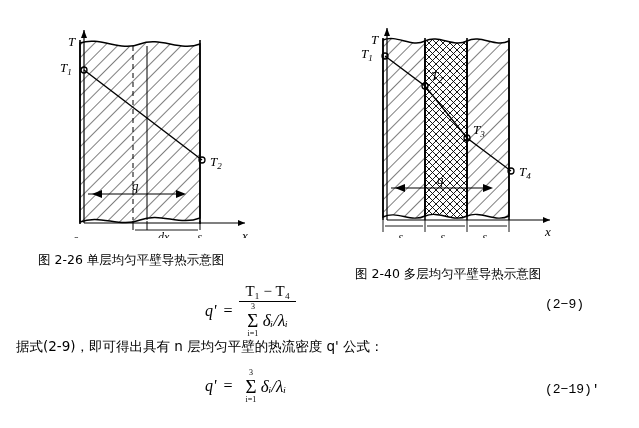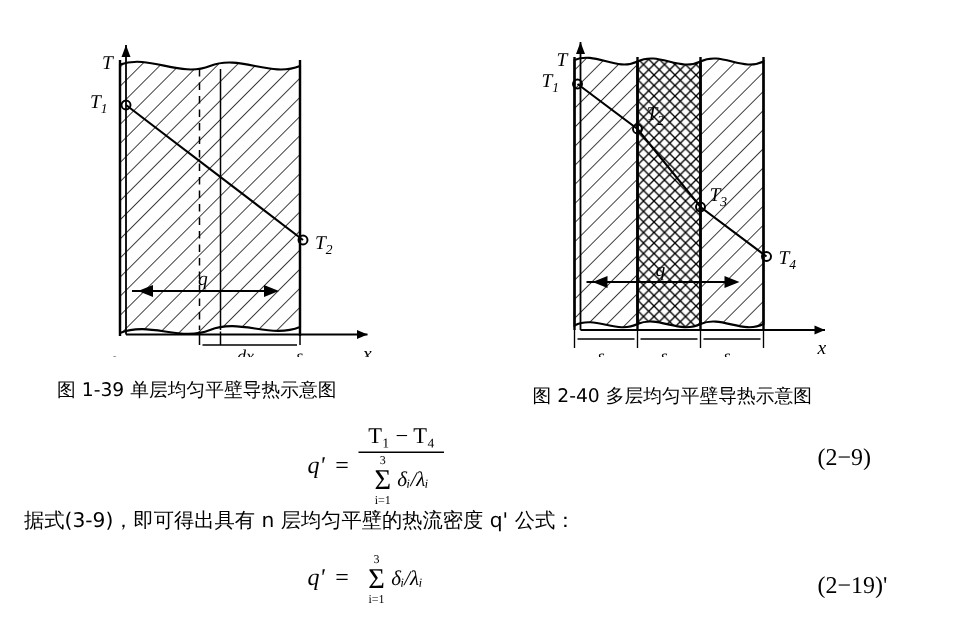--- a/index.html
+++ b/index.html
@@ -27,33 +27,33 @@
   #fig-left { left: 40px; top: 8px; width: 260px; height: 230px; }
   #fig-right { left: 345px; top: 8px; width: 260px; height: 230px; }
 
   .caption {
     position: absolute;
     font-size: 12.5px;
     white-space: nowrap;
     font-family: "DejaVu Sans", sans-serif;
   }
   #caption-left { left: 38px; top: 252px; }
-  #caption-right { left: 355px; top: 256px; }
+  #caption-right { left: 355px; top: 266px; }
 
   .eq-block {
     position: absolute;
     font-family: "Liberation Serif", serif;
   }
   #eq-1 { left: 205px; top: 283px; }
   #eq-2 { left: 205px; top: 368px; }
 
   .eqnum {
     position: absolute;
-    font-size: 16px;
-    font-family: Liberation Serif, serif;
+    font-size: 13px;
+    font-family: Liberation Mono, monospace;
   }
   #eqnum-1 { left: 545px; top: 297px; }
   #eqnum-2 { left: 545px; top: 382px; }
 
   .paragraph {
     position: absolute;
     left: 16px; top: 338px;
     font-size: 13.5px;
     font-family: "DejaVu Sans", sans-serif;
     white-space: nowrap;
@@ -92,21 +92,21 @@
   }
   .sigma-wrap {
     display: inline-block;
     vertical-align: middle;
     text-align: center;
     line-height: 1.0;
   }
   .sigma-top { display:block; font-size: 8px; }
   .sigma-mid { display:block; font-size: 19px; }
   .sigma-bot { display:block; font-size: 8px; }
-  .sigma-arg { display:inline-block; vertical-align: middle; font-size: 14px; font-style: italic; padding-left:1px;}
+  .sigma-arg { display:inline-block; vertical-align: middle; font-size: 17px; font-style: italic; padding-left:1px;}
 </style>
 </head>
 <body>
 
 <div class="page">
 
   <svg class="fig" id="fig-left" viewBox="0 0 260 230" width="260" height="230">
     <defs>
       <pattern id="hatchL" width="9" height="9" patternTransform="rotate(45)" patternUnits="userSpaceOnUse">
         <line x1="0" y1="0" x2="0" y2="9" stroke="#000" stroke-width="1"></line>
@@ -212,21 +212,21 @@
     <text x="16" y="50" font-family="Liberation Serif, serif" font-size="13" font-style="italic">T<tspan font-size="9" dy="3">1</tspan></text>
     <text x="86" y="72" font-family="Liberation Serif, serif" font-size="13" font-style="italic">T<tspan font-size="9" dy="3">2</tspan></text>
     <text x="128" y="126" font-family="Liberation Serif, serif" font-size="13" font-style="italic">T<tspan font-size="9" dy="3">3</tspan></text>
     <text x="174" y="168" font-family="Liberation Serif, serif" font-size="13" font-style="italic">T<tspan font-size="9" dy="3">4</tspan></text>
     <text x="92" y="176" font-family="Liberation Serif, serif" font-size="13" font-style="italic">q</text>
     <text x="52" y="236" font-family="Liberation Serif, serif" font-size="12" font-style="italic">δ<tspan font-size="8" dy="2">1</tspan></text>
     <text x="94" y="236" font-family="Liberation Serif, serif" font-size="12" font-style="italic">δ<tspan font-size="8" dy="2">2</tspan></text>
     <text x="136" y="236" font-family="Liberation Serif, serif" font-size="12" font-style="italic">δ<tspan font-size="8" dy="2">3</tspan></text>
   </svg>
 
-  <div class="caption" id="caption-left">图 1-39   单层均匀平壁导热示意图</div>
+  <div class="caption" id="caption-left">图 2-26   单层均匀平壁导热示意图</div>
   <div class="caption" id="caption-right">图 2-40   多层均匀平壁导热示意图</div>
 
   <div class="eq-block" id="eq-1">
     <span class="frac">
       <span class="lhs">q'</span>
       <span class="lhs" style="font-style:normal;">=</span>
       <span class="stack">
         <span class="num">T₁ − T₄</span>
         <span class="den">
           <span class="sigma-wrap">
@@ -234,21 +234,21 @@
             <span class="sigma-mid">Σ</span>
             <span class="sigma-bot">i=1</span>
           </span>
           <span class="sigma-arg">δᵢ/λᵢ</span>
         </span>
       </span>
     </span>
   </div>
   <div class="eqnum" id="eqnum-1">(2−9)</div>
 
-  <div class="paragraph">据式(3-9)，即可得出具有 n 层均匀平壁的热流密度 q' 公式：</div>
+  <div class="paragraph">据式(2-9)，即可得出具有 n 层均匀平壁的热流密度 q' 公式：</div>
 
   <div class="eq-block" id="eq-2">
     <span class="frac">
       <span class="lhs">q'</span>
       <span class="lhs" style="font-style:normal;">=</span>
       <span class="stack">
         <span class="den">
           <span class="sigma-wrap">
             <span class="sigma-top">3</span>
             <span class="sigma-mid">Σ</span>

